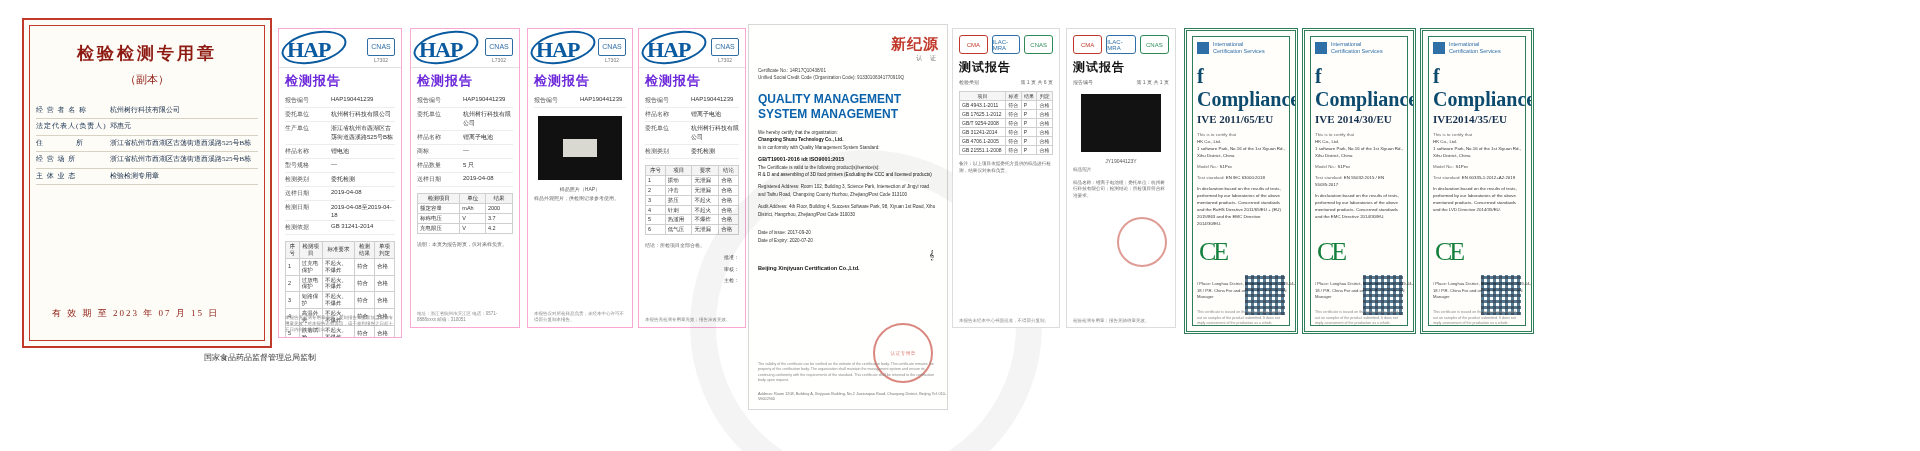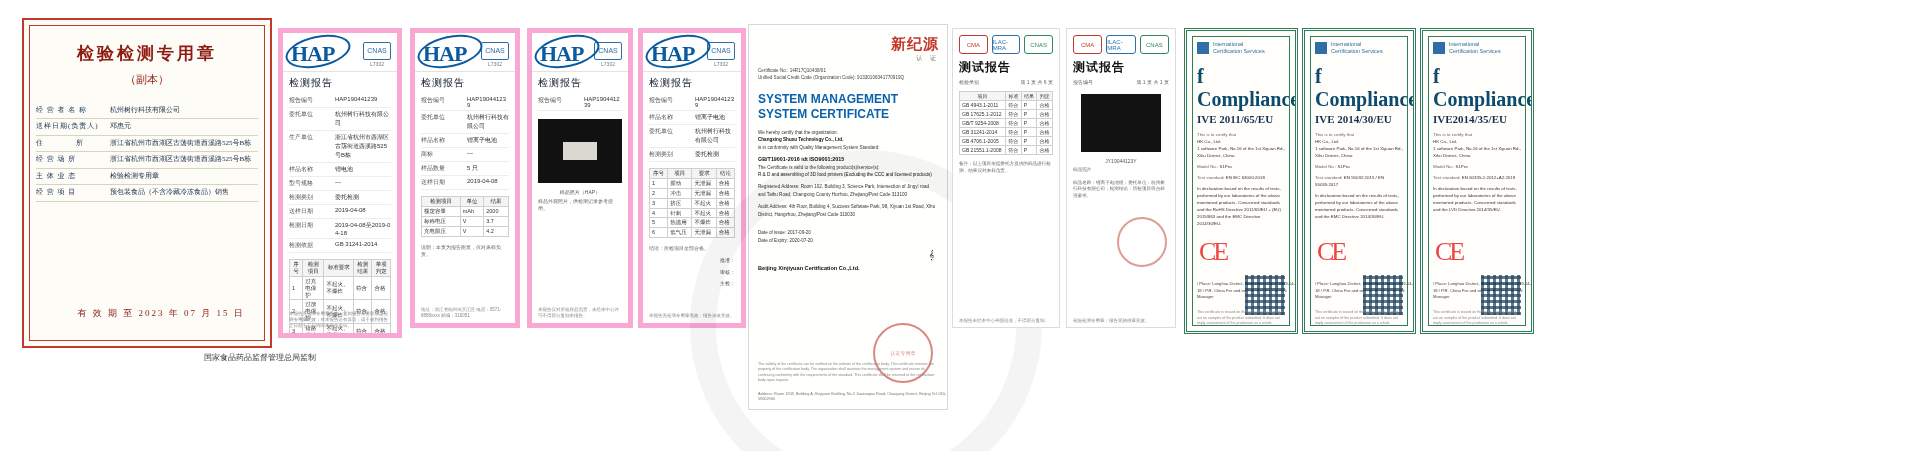--- a/index.html
+++ b/index.html
@@ -49,33 +49,33 @@
   #c1 .rows { margin: 16px 12px 0 12px; }
   #c1 .row {
     display: flex; font-size: 7px; color: #1b2f4b; line-height: 1.35;
     border-bottom: 1px solid #d8d2c4; padding: 3px 0;
     font-family: "Liberation Serif", serif;
   }
   #c1 .row .k { width: 74px; flex: 0 0 74px; letter-spacing: 1px; color:#163050;}
   #c1 .row .v { flex: 1; color: #1b2f4b; word-break: break-all; }
   #c1 .valid {
     position: absolute; left: 0; right: 0; bottom: 26px;
-    text-align: center; font-size: 9px; color: #8e1b12; letter-spacing: 2px;
+    text-align: left; font-size: 9px; color: #8e1b12; letter-spacing: 2px;
     font-family: "Liberation Serif", serif;
     margin-left: 28px;
   }
   .license-caption {
     position: absolute; left: 140px; top: 352px; width: 240px;
     text-align: center; font-size: 8px; color: #333;
     font-family: "Liberation Serif", serif;
   }
 
   
   .hap {
-    border: 5px solid #f9a8d4;
+    border: 1px solid #f9a8d4;
     padding: 0;
   }
   .hap .head {
     display: flex; align-items: center; justify-content: space-between;
     padding: 8px 6px 4px 6px; border-bottom: 1px solid #e2e2e2;
   }
   .hap .logo {
     font-family: "Liberation Serif", serif; font-weight: bold;
     font-size: 22px; color: #0a5aa0; letter-spacing: -1px;
     position: relative; padding: 0 2px;
@@ -87,22 +87,22 @@
   }
   .hap .cnas {
     display: flex; flex-direction: column; align-items: center; gap: 1px;
   }
   .hap .cnas .badge {
     width: 26px; height: 16px; border: 1px solid #2e6da4; border-radius: 2px;
     color: #2e6da4; font-size: 7px; display: flex; align-items: center; justify-content: center;
   }
   .hap .cnas .code { font-size: 5px; color: #777; }
   .hap .rpt {
-    font-size: 10px; color: #0f172a; font-family: "Liberation Serif", serif;
-    letter-spacing: 1px; padding: 4px 6px 2px; font-weight: normal;
+    font-size: 13px; color: #6d28d9; font-family: "Liberation Serif", serif;
+    letter-spacing: 1px; padding: 4px 6px 2px; font-weight: bold;
   }
   .hap .fields { padding: 2px 6px; }
   .hap .f {
     display: flex; font-size: 6px; color: #333; padding: 2px 0;
     border-bottom: 1px solid #ededed;
   }
   .hap .f .k { width: 46px; flex: 0 0 46px; color: #555; }
   .hap .f .v { flex: 1; word-break: break-all; }
   .hap table.grid {
     width: calc(100% - 12px); margin: 4px 6px; border-collapse: collapse;
@@ -224,21 +224,21 @@
   }
   .ce h3 {
     margin: 2px 10px 6px 10px; font-size: 11px; color: #16314f;
     font-family: "Liberation Serif", serif;
   }
   .ce .blk { padding: 0 10px; font-size: 4.4px; color: #333; line-height: 1.6; }
   .ce .blk .lbl { color: #666; }
   .ce .blk p { margin: 4px 0; }
   .ce .cemark {
     position: absolute; left: 12px; bottom: 64px;
-    font-family: "Liberation Serif", serif; font-size: 26px; color: #ef4444;
+    font-family: "Liberation Serif", serif; font-size: 26px; color: #15803d;
     letter-spacing: -3px;
   }
   .ce .qr {
     position: absolute; right: 10px; bottom: 16px; width: 40px; height: 40px;
     background:
       repeating-linear-gradient(90deg,#1d4e6e 0 3px,#ffffff 3px 6px),
       repeating-linear-gradient(0deg,#1d4e6e 0 3px,#ffffff 3px 6px);
     background-blend-mode: multiply;
     opacity: .75;
   }
@@ -255,38 +255,34 @@
   <div class="cert" id="c1">
     <div class="inner"></div>
     <div class="title">检验检测专用章</div>
     <div class="subtitle">（副本）</div>
     <div class="rows">
       <div class="row">
         <div class="k">经 营 者 名 称</div>
         <div class="v">杭州树行科技有限公司</div>
       </div>
       <div class="row">
-        <div class="k">送样日期(负责人)</div>
+        <div class="k">法定代表人(负责人)</div>
         <div class="v">邓惠元</div>
       </div>
       <div class="row">
         <div class="k">住　　　　所</div>
         <div class="v">浙江省杭州市西湖区古荡街道西溪路525号B栋</div>
       </div>
       <div class="row">
         <div class="k">经 营 场 所</div>
         <div class="v">浙江省杭州市西湖区古荡街道西溪路525号B栋</div>
       </div>
       <div class="row">
         <div class="k">主 体 业 态</div>
         <div class="v">检验检测专用章</div>
-      </div>
-      <div class="row">
-        <div class="k">经 营 项 目</div>
-        <div class="v">预包装食品（不含冷藏冷冻食品）销售</div>
       </div>
     </div>
     <div class="valid">
       <span>有 效 期 至</span>
       <span>2023</span>
       <span>年</span>
       <span>07</span>
       <span>月</span>
       <span>15</span>
       <span>日</span>
@@ -574,22 +570,22 @@
       <div class="cn">新纪源</div>
       <div class="sub">认 证</div>
     </div>
     <div class="meta">
       <span>Certificate No.:</span>
       <span>14R17Q10438/01</span><br>
       <span>Unified Social Credit Code (Organization Code):</span>
       <span>91330106341770919Q</span>
     </div>
     <h1>
-      <span>SYSTEM MANAGEMENT</span><br>
-      <span>SYSTEM CERTIFICATE</span>
+      <span>QUALITY MANAGEMENT</span><br>
+      <span>SYSTEM MANAGEMENT</span>
     </h1>
     <div class="body">
       <div>We hereby certify that the organization:</div>
       <b>Changxing Shuxu Technology Co., Ltd.</b>
       <div>is in conformity with Quality Management System Standard:</div>
       <span class="std">GB/T19001-2016 idt ISO9001:2015</span>
       <div>The Certificate is valid to the following product(s)/service(s):</div>
       <div class="scope">R &amp; D and assembling of 3D food printers (Excluding the CCC and licensed products)</div>
       <p>
         <span class="lbl">Registered Address:</span>

